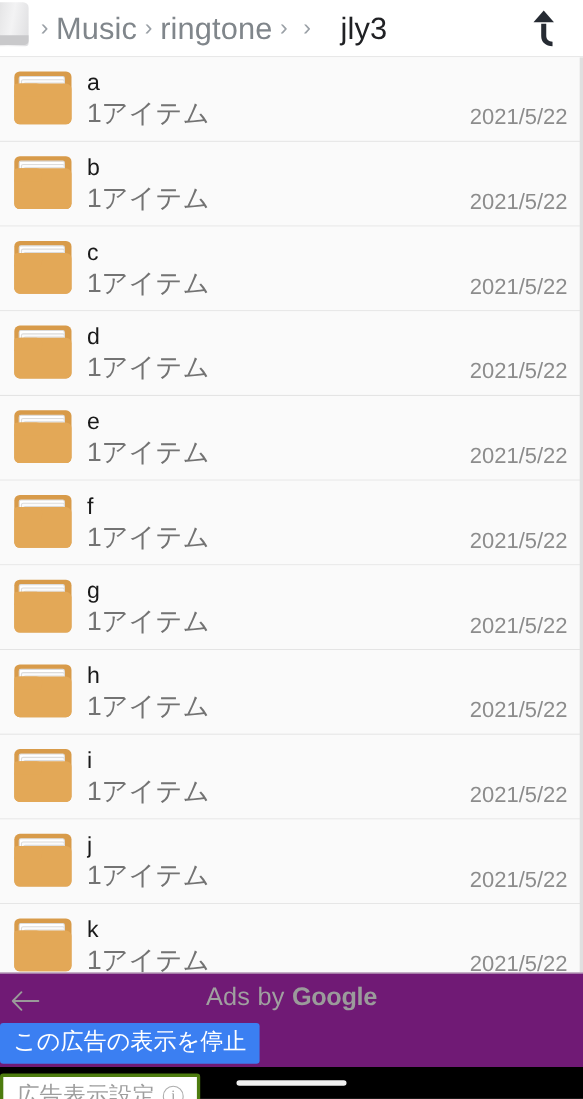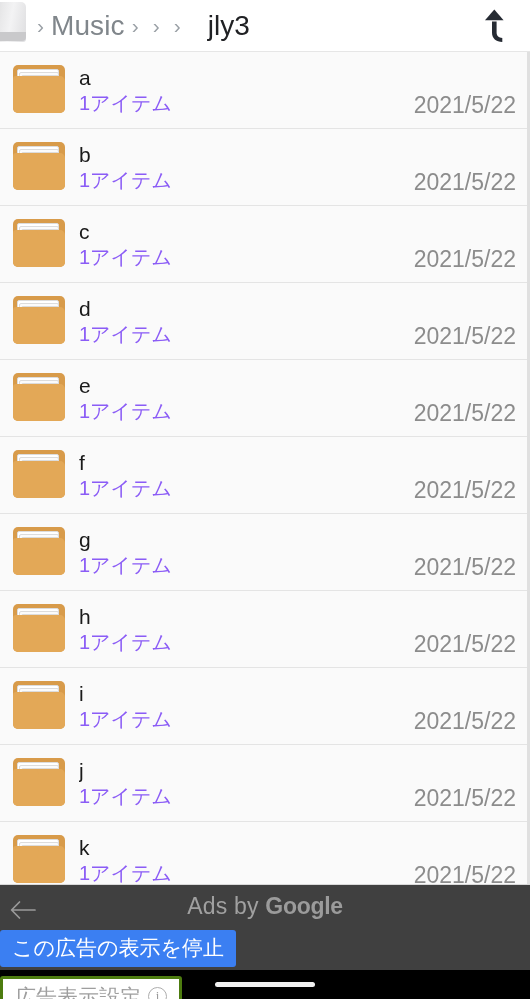--- a/index.html
+++ b/index.html
@@ -164,27 +164,27 @@
   }
   .row-name {
     font-size: 21px;
     color: #1a1a1a;
     line-height: 1.05;
     white-space: nowrap;
     overflow: hidden;
     text-overflow: ellipsis;
   }
   .row-sub {
-    font-size: 20px;
-    color: #8b5cf6;
+    font-size: 24px;
+    color: #737373;
     line-height: 1.15;
     white-space: nowrap;
   }
   .row-date {
-    font-size: 23px;
+    font-size: 20px;
     color: #8c8c8c;
     white-space: nowrap;
     align-self: flex-end;
     padding-bottom: 9px;
     flex-shrink: 0;
   }
 
   
   .scroll-track {
     position: absolute;
@@ -193,21 +193,21 @@
     width: 3px;
     height: 100%;
     background: #e0e0e0;
   }
 
   
   .ad-panel {
     position: relative;
     height: 86px;
     min-height: 86px;
-    background: #404040;
+    background: #701a75;
     border-top: 1px solid #d9d9d9;
   }
 
   .ad-back {
     position: absolute;
     left: 6px;
     top: 10px;
     width: 34px;
     height: 30px;
     display: flex;
@@ -299,20 +299,21 @@
 
 <div id="app">
 
   <div class="breadcrumb-bar">
     <div class="crumb-clipped"></div>
 
     <span class="crumb-sep">›</span>
     <span class="crumb">Music</span>
 
     <span class="crumb-sep">›</span>
+    <span class="crumb">ringtone</span>
 
     <span class="crumb-sep">›</span>
 
     <span class="crumb-sep">›</span>
     <span class="crumb current">jly3</span>
 
     <span class="crumb-spacer"></span>
 
     <div class="up-btn">
       <svg width="32" height="34" viewBox="0 0 32 34">

